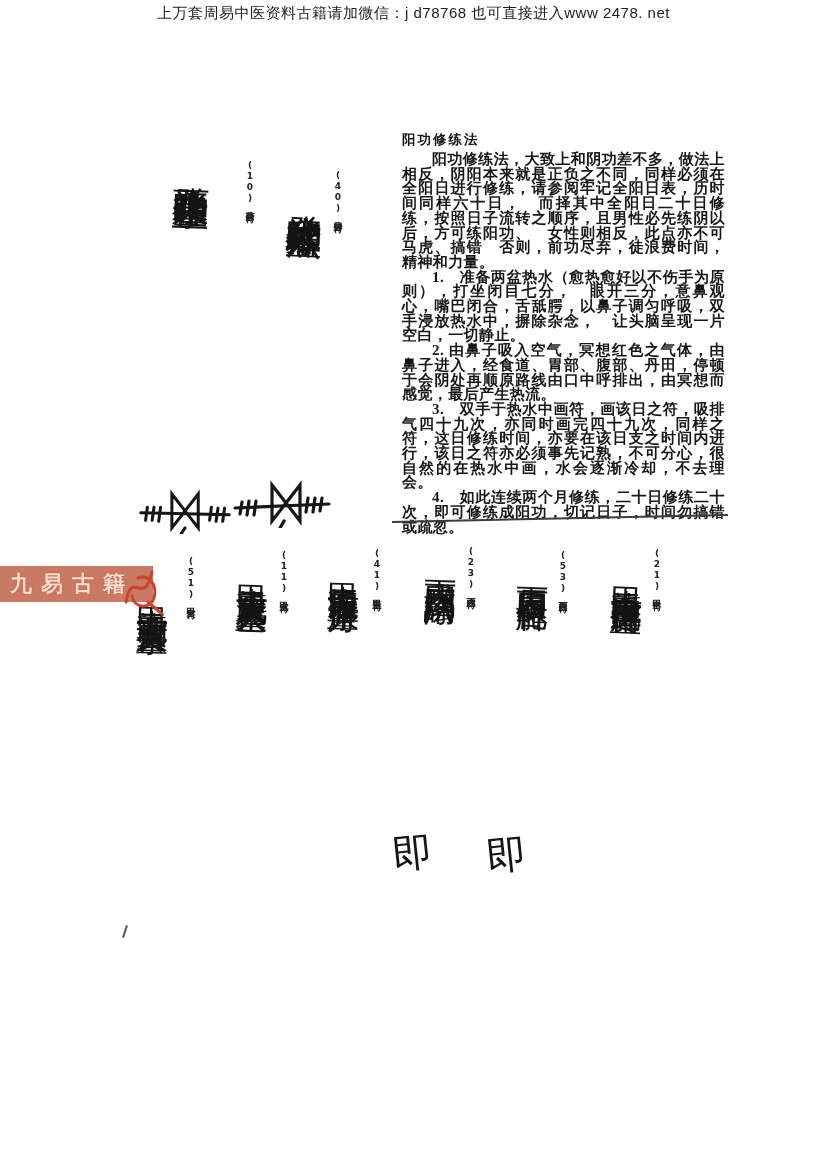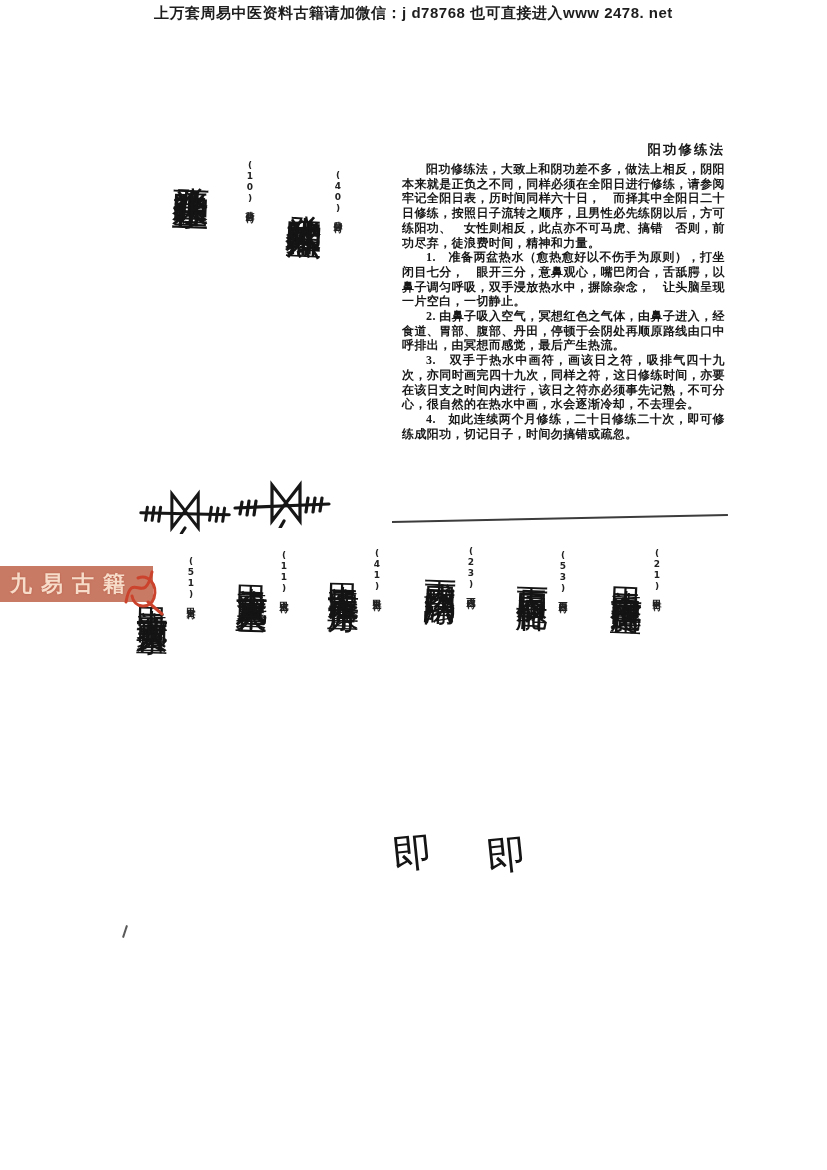--- a/index.html
+++ b/index.html
@@ -1,25 +1,25 @@
 <!DOCTYPE html>
 <html><head>
 <meta charset="utf-8">
 <style>
   html,body{margin:0;padding:0;background:#e9e9e9;}
   .canvas{position:relative;width:827px;height:1170px;background:#ffffff;overflow:hidden;
           font-family:"Liberation Sans",sans-serif;}
   
   .promo{position:absolute;top:4px;left:0;right:0;text-align:center;
-         font-size:15px;font-weight:bold;color:#1d1d1d;letter-spacing:0.5px;}
+         font-size:15px;font-weight:normal;color:#1d1d1d;letter-spacing:0.5px;}
   
   .printed{position:absolute;left:402px;top:131px;width:323px;color:#171717;
            font-family:"Liberation Serif","DejaVu Serif",serif;}
-  .printed .ttl{text-align:right;font-size:13.5px;font-weight:bold;margin:10px 0 3px 0;letter-spacing:2px;}
-  .printed p{margin:0;font-size:12px;line-height:14.7px;text-align:justify;
+  .printed .ttl{text-align:left;font-size:13.5px;font-weight:bold;margin:0 0 3px 0;letter-spacing:2px;}
+  .printed p{margin:0;font-size:15px;line-height:14.7px;text-align:justify;
              text-indent:2em;font-weight:600;letter-spacing:0.4px;}
   
   .edge-line{position:absolute;left:392px;top:521px;width:336px;height:2px;background:#3c3c3c;
              transform:rotate(-1.2deg);transform-origin:left center;}
   .stray-mark{position:absolute;left:124px;top:925px;width:2px;height:13px;background:#5a5a5a;
               transform:rotate(18deg);}
   
   .hw{position:absolute;writing-mode:vertical-rl;text-orientation:upright;
       font-family:"DejaVu Sans",sans-serif;color:#141414;white-space:nowrap;}
   .hw-big{font-size:37px;letter-spacing:1px;transform-origin:top center;}

